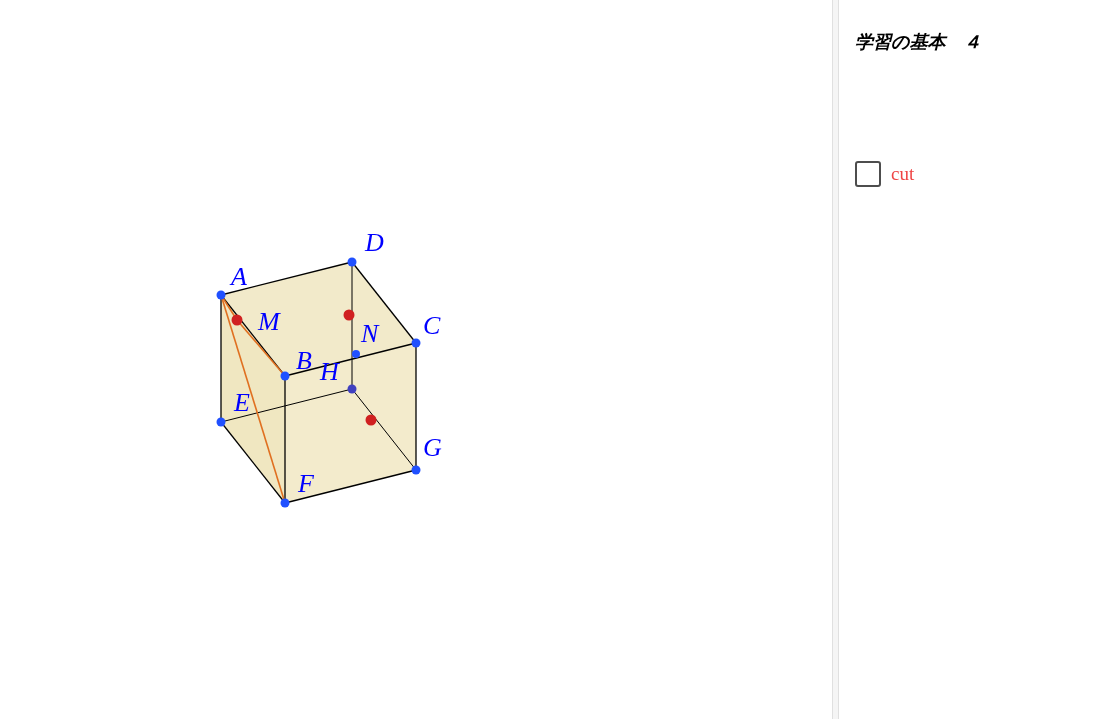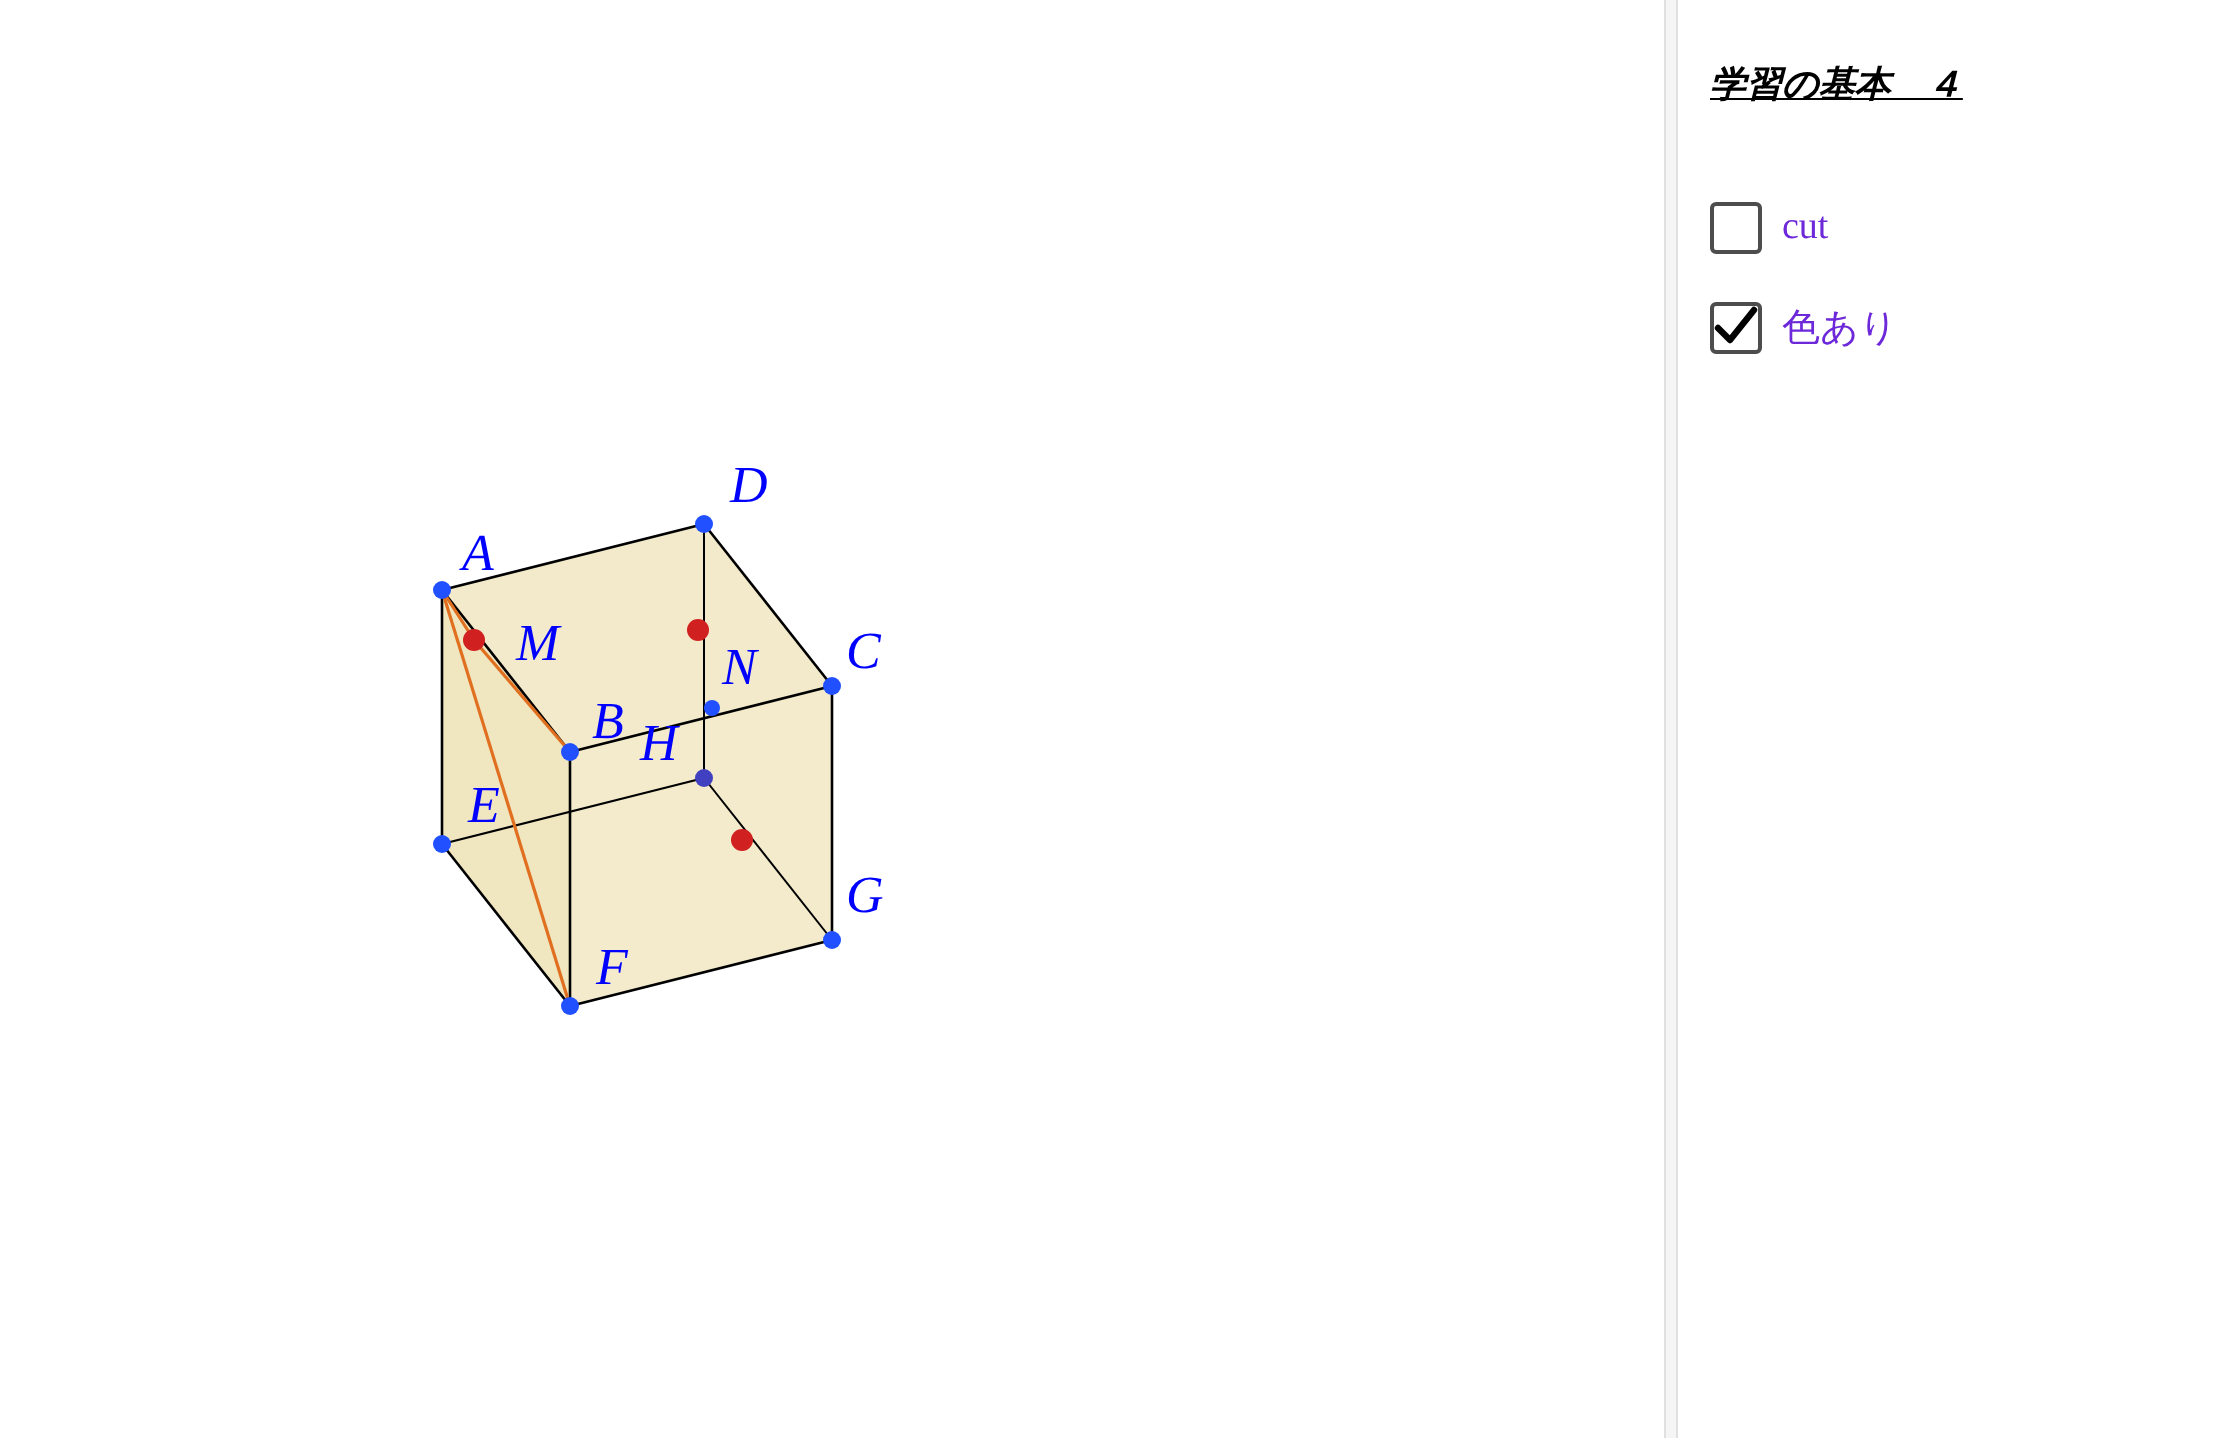--- a/index.html
+++ b/index.html
@@ -32,22 +32,21 @@
   .side-panel {
     flex: 1;
     padding: 28px 16px 16px 16px;
     font-size: 18px;
     color: #000000;
   }
   .title {
     font-weight: bold;
     font-style: italic;
     line-height: 1.6;
-    margin-bottom: 44px;
-    text-decoration: underline;
+    margin-bottom: 104px;
   }
   .control-row {
     display: flex;
     align-items: center;
     gap: 10px;
     margin-bottom: 24px;
   }
   .checkbox {
     width: 22px;
     height: 22px;
@@ -66,21 +65,21 @@
     height: 20px;
     background: none;
   }
   .checkbox.checked svg {
     position: absolute;
     left: -2px;
     top: -2px;
   }
   .check-label {
     font-size: 19px;
-    color: #6d28d9;
+    color: #ef4444;
   }
   .geo-label {
     position: absolute;
     font-family: "Times New Roman", serif;
     font-style: italic;
     font-size: 26px;
     color: #0000ff;
     user-select: none;
   }
   svg.canvas {
@@ -169,22 +168,14 @@
   <div class="side-panel">
     <div class="title">
       <div>学習の基本　４</div>
     </div>
 
     <div class="control-row">
       <span class="checkbox"></span>
       <span class="check-label">cut</span>
     </div>
 
-    <div class="control-row">
-      <span class="checkbox checked">
-        <svg width="26" height="26" viewBox="0 0 26 26">
-          <polyline points="4,13 10,19 22,4" fill="none" stroke="#000000" stroke-width="3.2" stroke-linecap="round" stroke-linejoin="round"></polyline>
-        </svg>
-      </span>
-      <span class="check-label">色あり</span>
-    </div>
   </div>
 </div>
 
 </body></html>

